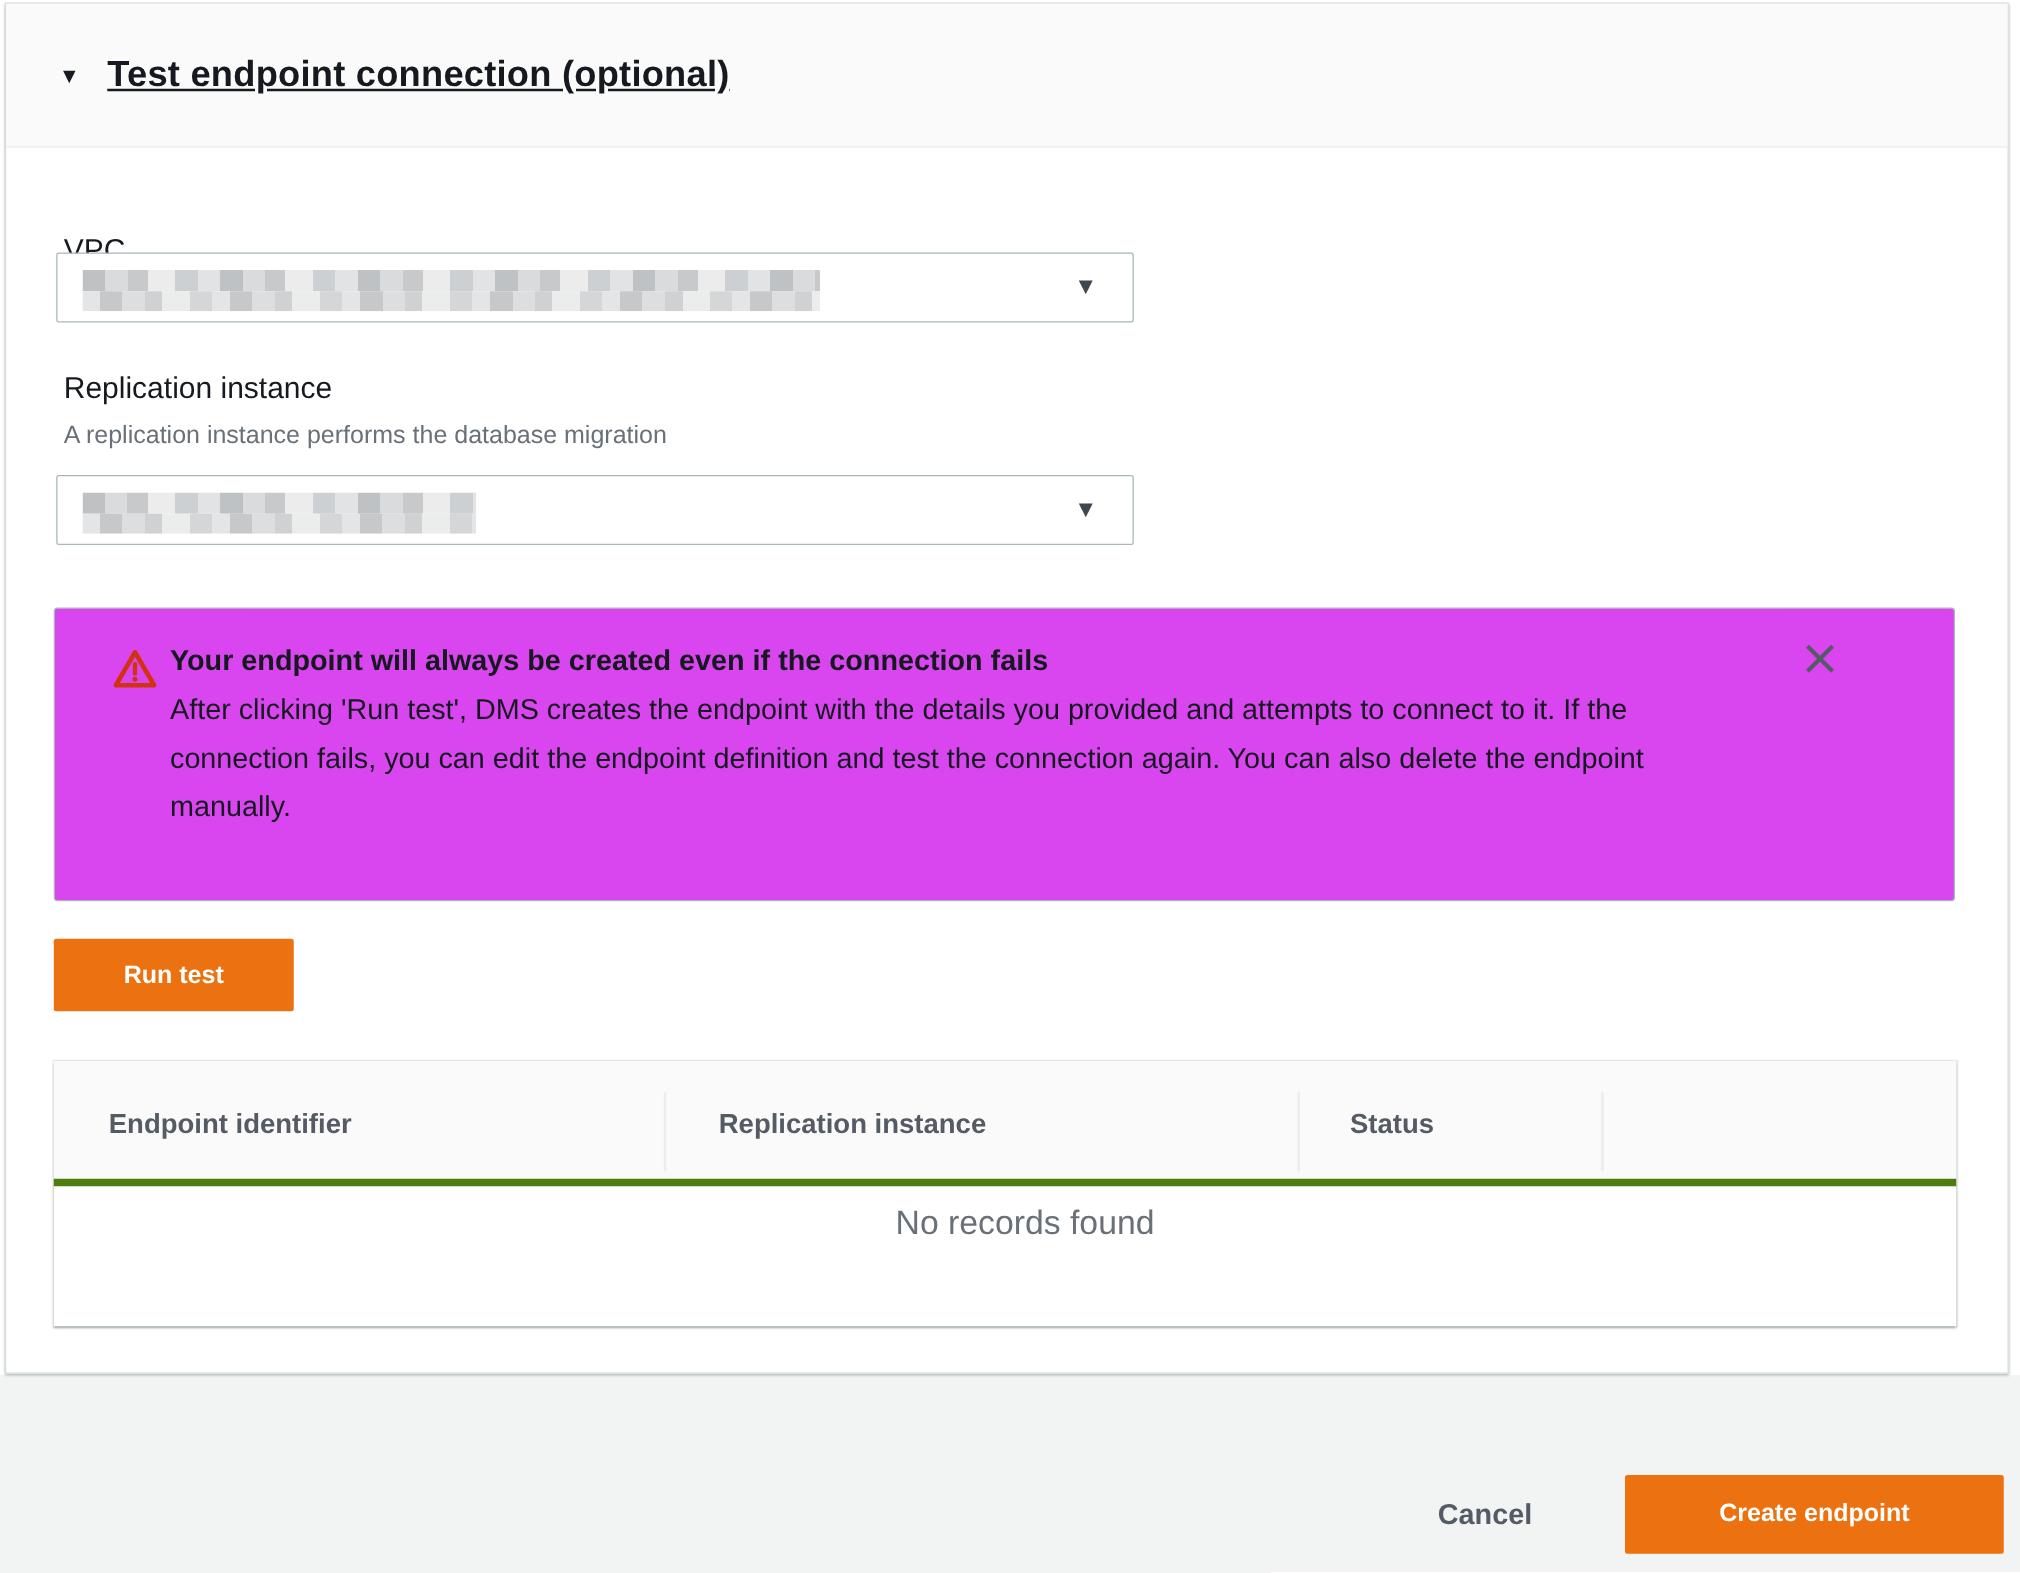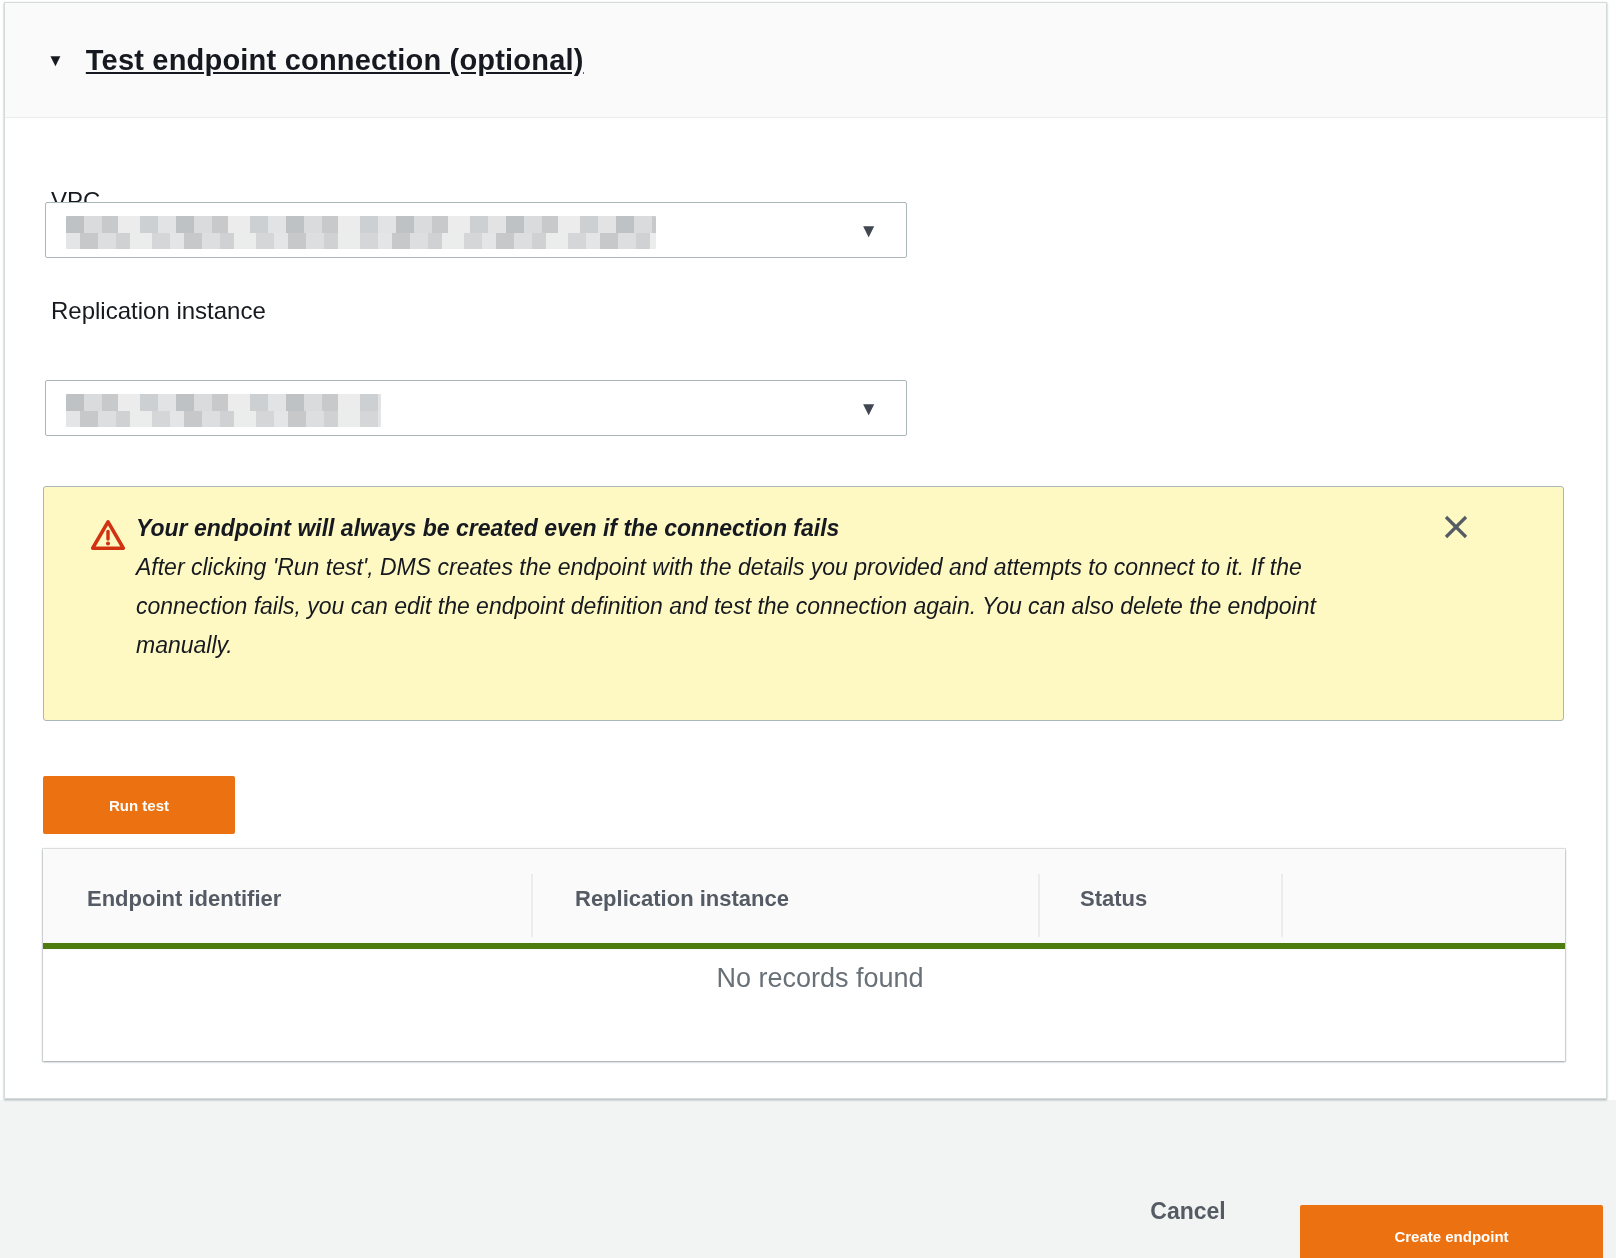--- a/index.html
+++ b/index.html
@@ -26,32 +26,32 @@
           border-radius:2px;cursor:pointer;}
   .select-caret{position:absolute;right:28px;top:50%;transform:translateY(-50%);
                 font-size:19px;color:#414750;line-height:1;}
   .mosaic{position:absolute;left:20px;top:13px;overflow:hidden;border-radius:1px;}
   .mosaic .m1{height:17px;background:repeating-linear-gradient(90deg,#bfc2c5 0 18px,#dadbdc 18px 36px,#c7c9cb 36px 52px,#ececed 52px 74px,#cdd0d2 74px 92px,#e2e3e4 92px 110px);}
   .mosaic .m2{height:16px;background:repeating-linear-gradient(90deg,#e4e5e6 0 14px,#c6c8ca 14px 32px,#dddedf 32px 50px,#cfd1d3 50px 64px,#ebecec 64px 86px,#d4d6d8 86px 104px);}
   .w-vpc{width:590px;}
   .w-repl{width:315px;}
 
   
-  .alert{position:absolute;left:42px;top:485px;width:1521px;height:235px;background:#fef9c3;
-         border:1px solid #aab7b8;border-radius:3px;font-style:italic;}
+  .alert{position:absolute;left:42px;top:485px;width:1521px;height:235px;background:#d946ef;
+         border:1px solid #aab7b8;border-radius:3px;}
   .alert-icon{position:absolute;left:46px;top:31px;}
   .alert-content{position:absolute;left:92px;top:22px;width:1295px;}
   .alert-title{font-size:23px;font-weight:bold;color:#16191f;line-height:39px;}
   .alert-body{font-size:23px;color:#16191f;line-height:39px;width:1250px;}
   .alert-close{position:absolute;top:24px;right:90px;width:34px;height:34px;background:none;border:none;
                padding:0;cursor:pointer;display:flex;align-items:center;justify-content:center;}
 
   
-  .btn-primary{background:#ec7211;color:#ffffff;font-size:15px;font-weight:bold;border:none;
-               border-radius:2px;cursor:pointer;margin-top:25px;}
+  .btn-primary{background:#ec7211;color:#ffffff;font-size:20px;font-weight:bold;border:none;
+               border-radius:2px;cursor:pointer;}
   .btn-run{position:absolute;left:42px;top:750px;width:192px;height:58px;}
   .btn-create{position:absolute;left:1300px;top:1180px;width:303px;height:63px;}
   .btn-link{position:absolute;left:1118px;top:1180px;width:140px;height:63px;background:none;border:none;
             font-size:23px;font-weight:bold;color:#545b64;cursor:pointer;text-align:center;}
 
   
   .table{position:absolute;left:42px;top:848px;width:1522px;height:212px;background:#ffffff;
          box-shadow:0 0 1px 1px rgba(0,28,36,.12), 0 1px 2px rgba(0,28,36,.3);}
   .thead{position:absolute;left:0;top:0;width:100%;height:100px;background:#fafafa;
          border-bottom:6px solid #4d7c0f;}
@@ -80,20 +80,21 @@
     <label class="lbl" style="left:46px;top:148px;margin-top:36px;">VPC</label>
     <div class="select" style="left:40px;top:199px;">
       <div class="mosaic w-vpc">
         <div class="m1"></div>
           <div class="m2"></div>
       </div>
       <span class="select-caret">▼</span>
     </div>
 
     <label class="lbl" style="left:46px;top:294px;">Replication instance</label>
+    <div class="desc" style="left:46px;top:334px;">A replication instance performs the database migration</div>
     <div class="select" style="left:40px;top:377px;">
       <div class="mosaic w-repl">
         <div class="m1"></div>
           <div class="m2"></div>
       </div>
       <span class="select-caret">▼</span>
     </div>
 
     <div class="alert" style="left:38px;top:483px;">
       <span class="alert-icon">

